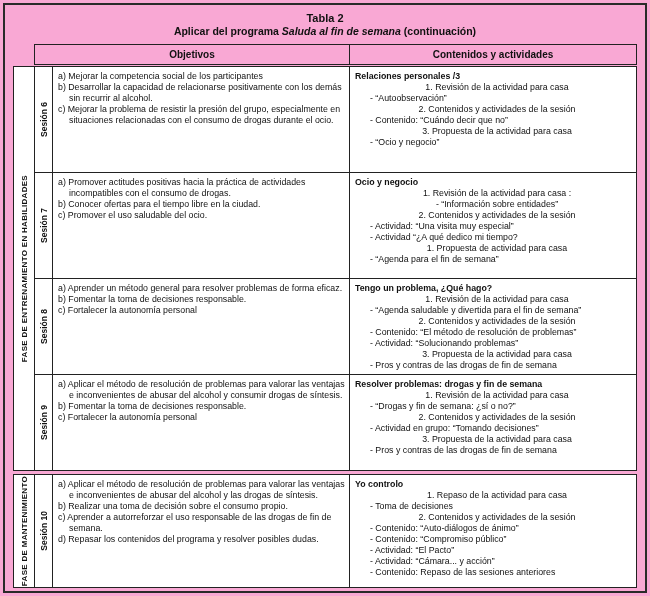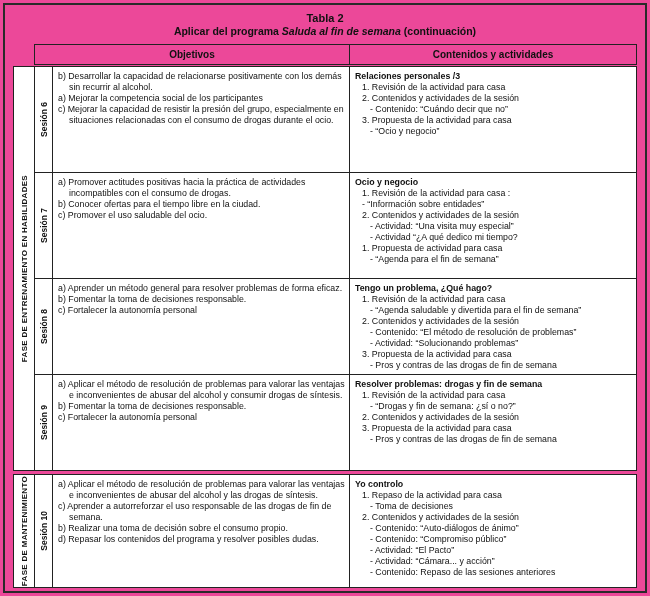--- a/index.html
+++ b/index.html
@@ -1,17 +1,17 @@
 <!DOCTYPE html>
 <html><head>
 <meta charset="utf-8">
 <style>
   html,body { margin:0; padding:0; background:#fff; }
   .page {
-    position:relative; width:650px; height:596px; background:#ec4899;
+    position:relative; width:650px; height:596px; background:#f9a8d4;
     font-family:"Liberation Sans", sans-serif; color:#111; box-sizing:border-box;
   }
   .frame { position:absolute; inset:3px; border:2px solid #2a2a2a; box-sizing:border-box; }
   .inner { position:absolute; inset:5px; padding:4px 3px 0 3px; box-sizing:border-box; }
 
   .titles { text-align:center; margin-top:3px; }
   .t-main { font-size:11px; font-weight:bold; line-height:13px; }
   .t-sub  { font-size:10.5px; font-weight:bold; line-height:13px; }
   .t-sub .it { font-style:italic; }
 
@@ -35,21 +35,21 @@
   .phase-cell .vtext { font-size:8px; letter-spacing:0.3px; }
   .sess-cell  .vtext { font-size:8.5px; }
 
   .cell { font-size:8.8px; line-height:11px; padding:4px 4px 0 5px; box-sizing:border-box; overflow:hidden; }
   .obj-cell { width:297px; border-right:1px solid #222; }
   .cont-cell { flex:1; }
 
   .obj-item { padding-left:11px; text-indent:-11px; }
   .cont-item { padding-left:0; }
   .cont-item.b { font-weight:bold; }
-  .cont-item.i1 { padding-left:17px; text-indent:-10px; }
+  .cont-item.i1 { padding-left:17px; text-indent:-10px;text-align:center; }
   .cont-item.i2 { padding-left:23px; text-indent:-8px; }
 </style>
 </head>
 <body>
 
 <div class="page">
   <div class="frame"></div>
   <div class="inner">
 
     <div class="titles">
@@ -66,27 +66,28 @@
           <div class="block">
             <div class="phase-cell">
               <div class="vtext">FASE DE ENTRENAMIENTO EN HABILIDADES</div>
             </div>
             <div class="rows">
               <div class="srow" style="height: 106px;">
                 <div class="sess-cell">
                   <div class="vtext">Sesión 6</div>
                 </div>
                 <div class="cell obj-cell">
+                  <div class="obj-item">a) Mejorar la competencia social de los participantes</div>
                   <div class="obj-item">b) Desarrollar la capacidad de relacionarse positivamente con los demás sin recurrir al alcohol.</div>
-                  <div class="obj-item">a) Mejorar la competencia social de los participantes</div>
-                  <div class="obj-item">c) Mejorar la capacidad de resistir la presión del grupo, especialmente en situaciones relacionadas con el consumo de drogas durante el ocio.</div>
+                  <div class="obj-item">c) Mejorar la problema de resistir la presión del grupo, especialmente en situaciones relacionadas con el consumo de drogas durante el ocio.</div>
                 </div>
                 <div class="cell cont-cell">
                   <div class="cont-item i0 b">Relaciones personales /3</div>
                   <div class="cont-item i1">1. Revisión de la actividad para casa</div>
+                  <div class="cont-item i2">- “Autoobservación”</div>
                   <div class="cont-item i1">2. Contenidos y actividades de la sesión</div>
                   <div class="cont-item i2">- Contenido: “Cuándo decir que no”</div>
                   <div class="cont-item i1">3. Propuesta de la actividad para casa</div>
                   <div class="cont-item i2">- “Ocio y negocio”</div>
                 </div>
               </div>
               <div class="srow" style="height: 106px;">
                 <div class="sess-cell">
                   <div class="vtext">Sesión 7</div>
                 </div>
@@ -133,39 +134,40 @@
                 <div class="cell obj-cell">
                   <div class="obj-item">a) Aplicar el método de resolución de problemas para valorar las ventajas e inconvenientes de abusar del alcohol y consumir drogas de síntesis.</div>
                   <div class="obj-item">b) Fomentar la toma de decisiones responsable.</div>
                   <div class="obj-item">c) Fortalecer la autonomía personal</div>
                 </div>
                 <div class="cell cont-cell">
                   <div class="cont-item i0 b">Resolver problemas: drogas y fin de semana</div>
                   <div class="cont-item i1">1. Revisión de la actividad para casa</div>
                   <div class="cont-item i2">- “Drogas y fin de semana: ¿sí o no?”</div>
                   <div class="cont-item i1">2. Contenidos y actividades de la sesión</div>
+                  <div class="cont-item i2">- Actividad en grupo: “Tomando decisiones”</div>
                   <div class="cont-item i1">3. Propuesta de la actividad para casa</div>
                   <div class="cont-item i2">- Pros y contras de las drogas de fin de semana</div>
                 </div>
               </div>
             </div>
           </div>
           <div class="block">
             <div class="phase-cell">
               <div class="vtext">FASE DE MANTENIMIENTO</div>
             </div>
             <div class="rows">
               <div class="srow" style="height: 112px;">
                 <div class="sess-cell">
                   <div class="vtext">Sesión 10</div>
                 </div>
                 <div class="cell obj-cell">
                   <div class="obj-item">a) Aplicar el método de resolución de problemas para valorar las ventajas e inconvenientes de abusar del alcohol y las drogas de síntesis.</div>
+                  <div class="obj-item">b) Realizar una toma de decisión sobre el consumo propio.</div>
                   <div class="obj-item">c) Aprender a autorreforzar el uso responsable de las drogas de fin de semana.</div>
-                  <div class="obj-item">b) Realizar una toma de decisión sobre el consumo propio.</div>
                   <div class="obj-item">d) Repasar los contenidos del programa y resolver posibles dudas.</div>
                 </div>
                 <div class="cell cont-cell">
                   <div class="cont-item i0 b">Yo controlo</div>
                   <div class="cont-item i1">1. Repaso de la actividad para casa</div>
                   <div class="cont-item i2">- Toma de decisiones</div>
                   <div class="cont-item i1">2. Contenidos y actividades de la sesión</div>
                   <div class="cont-item i2">- Contenido: “Auto-diálogos de ánimo”</div>
                   <div class="cont-item i2">- Contenido: “Compromiso público”</div>
                   <div class="cont-item i2">- Actividad: “El Pacto”</div>

